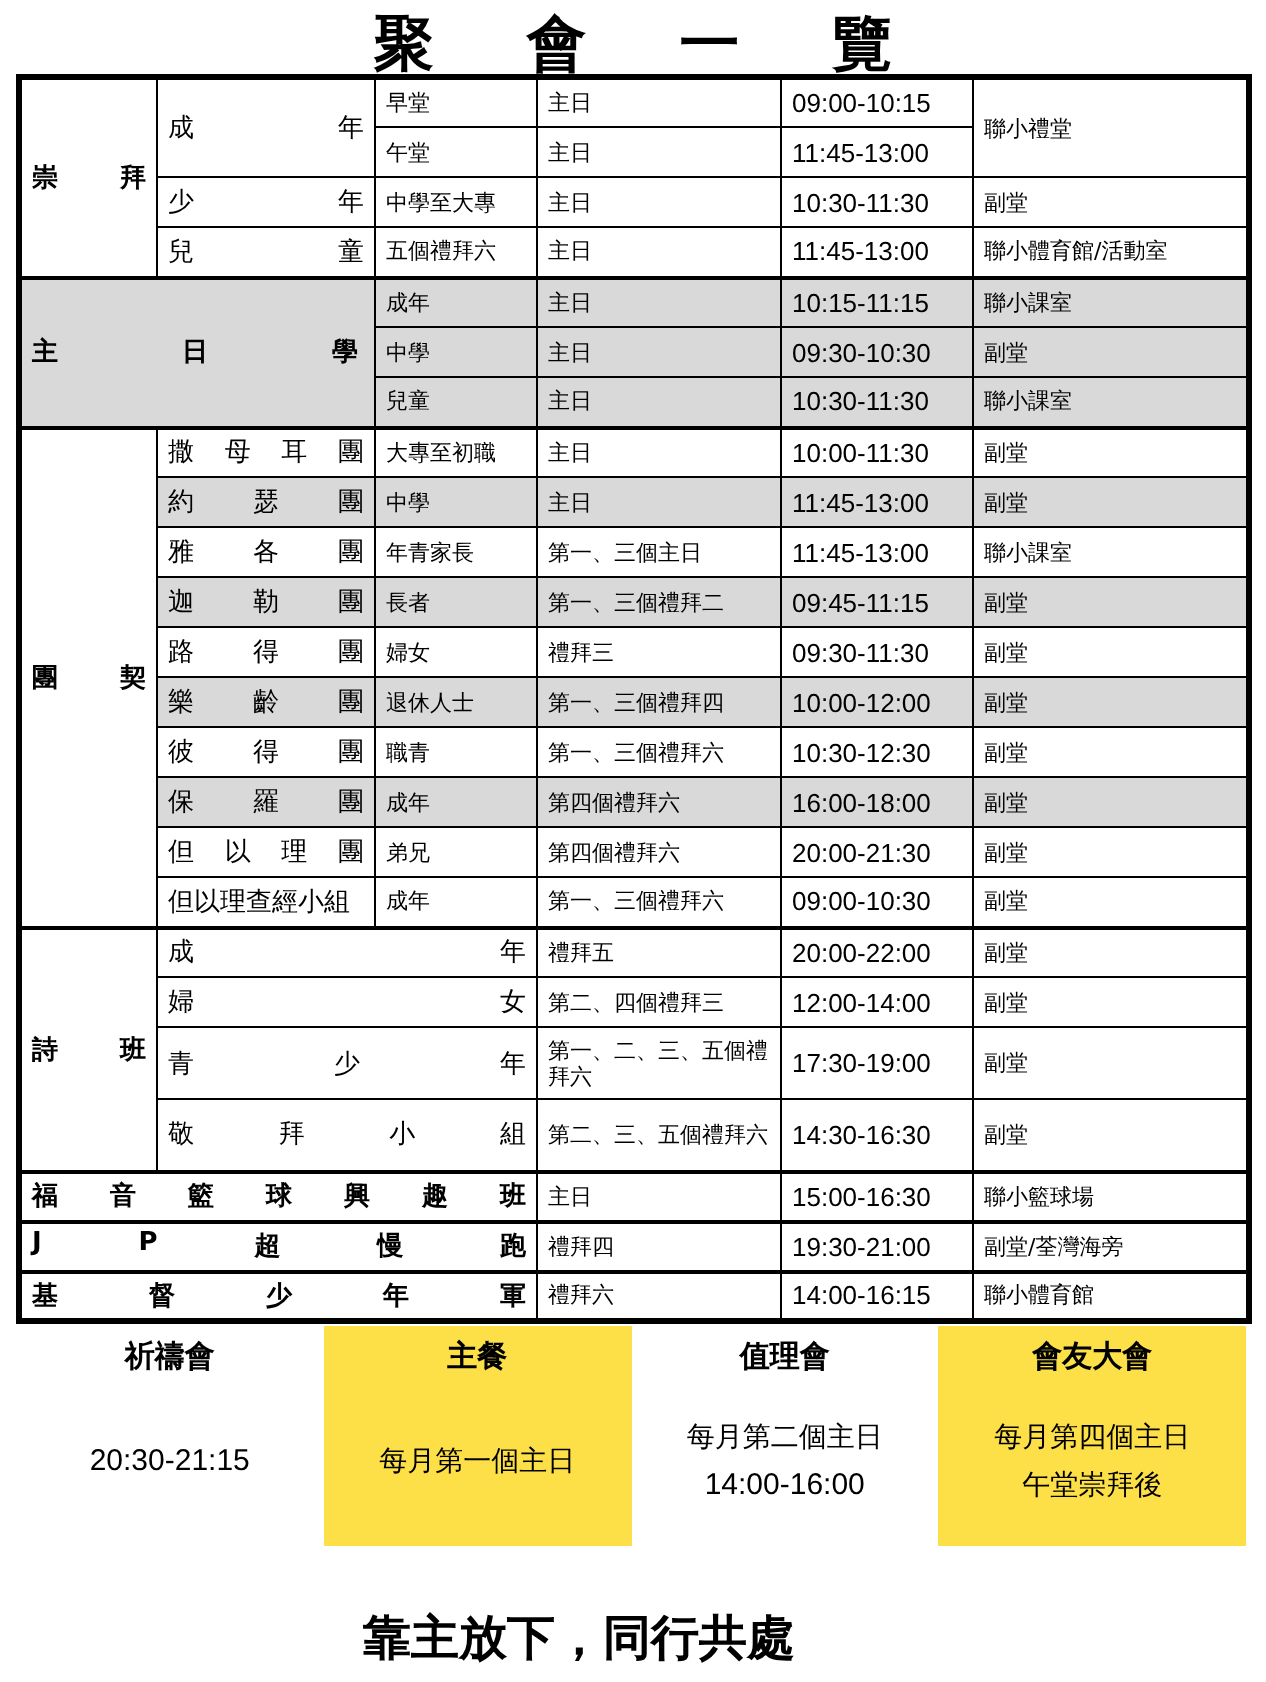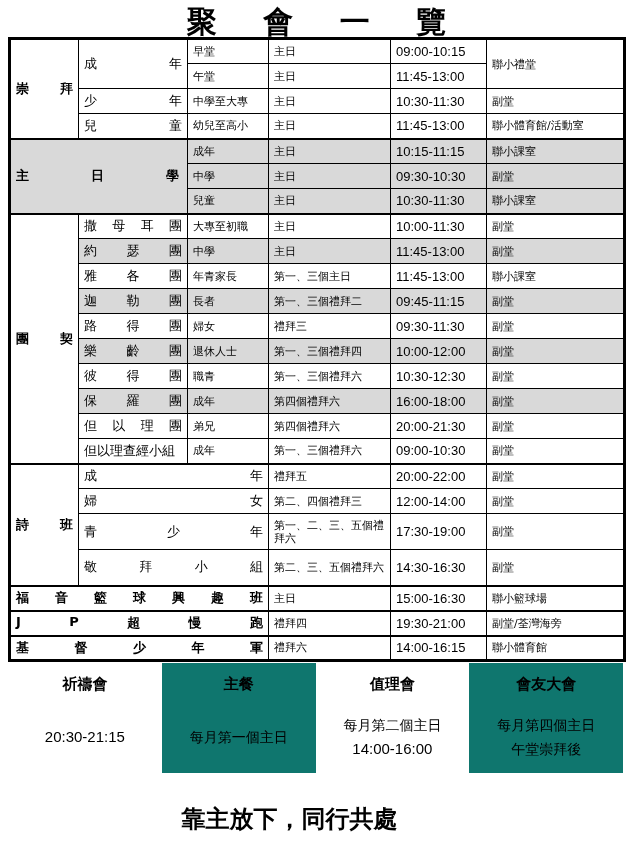--- a/index.html
+++ b/index.html
@@ -12,22 +12,22 @@
   table.sched td.time { font-family: "Liberation Sans", sans-serif; font-size: 13px; }
   table.sched td.grp { font-size: 13px; font-weight: bold; }
   table.sched td.sub { font-size: 13px; }
   table.sched tr.sep td { border-top: 2px solid #000; }
   table.sched tr.tall td { height: 36px; }
   table.sched td.wrap { white-space: normal; line-height: 13px; }
   .grey { background: #d9d9d9; }
   .spread { display: flex; justify-content: space-between; }
   .cards { position: absolute; top: 663px; left: 8px; width: 615px; height: 110px; display: flex; }
   .card { flex: 1; text-align: center; font-size: 14px; }
-  .card.shade { background: #0f766e; }
-  .card .ch { font-weight: bold; font-size: 15px; margin-top: 10px; height: 34px; line-height: 22px; }
+  .card.shade { background: #fde047; }
+  .card .ch { font-weight: bold; font-size: 15px; margin-top: 4px; height: 34px; line-height: 22px; }
   .card .cb { height: 60px; display: flex; flex-direction: column; justify-content: center; line-height: 24px; font-size: 14px; }
   .card .cb .t { font-family: "Liberation Sans", sans-serif; font-size: 15px; }
   .motto { position: absolute; top: 803px; left: 0; width: 579px; text-align: center; font-size: 24px; font-weight: bold; font-family: "DejaVu Serif", serif; }
 </style>
 </head>
 <body>
 
 <div class="title">聚 會 一 覽</div>
 
 <table class="sched">
@@ -75,21 +75,21 @@
         <td class="time">10:30-11:30</td>
         <td class="sm">副堂</td>
       </tr>
       <tr>
         <td class="sub">
           <div class="spread">
             <span>兒</span>
             <span>童</span>
           </div>
         </td>
-        <td class="sm">幼兒至高小</td>
+        <td class="sm">五個禮拜六</td>
         <td class="sm">主日</td>
         <td class="time">11:45-13:00</td>
         <td class="sm">聯小體育館/活動室</td>
       </tr>
       <tr class="sep grey">
         <td rowspan="3" colspan="2" class="grp" style="padding-right: 8px;">
           <div class="spread">
             <span>主</span>
             <span>日</span>
             <span>學</span>

